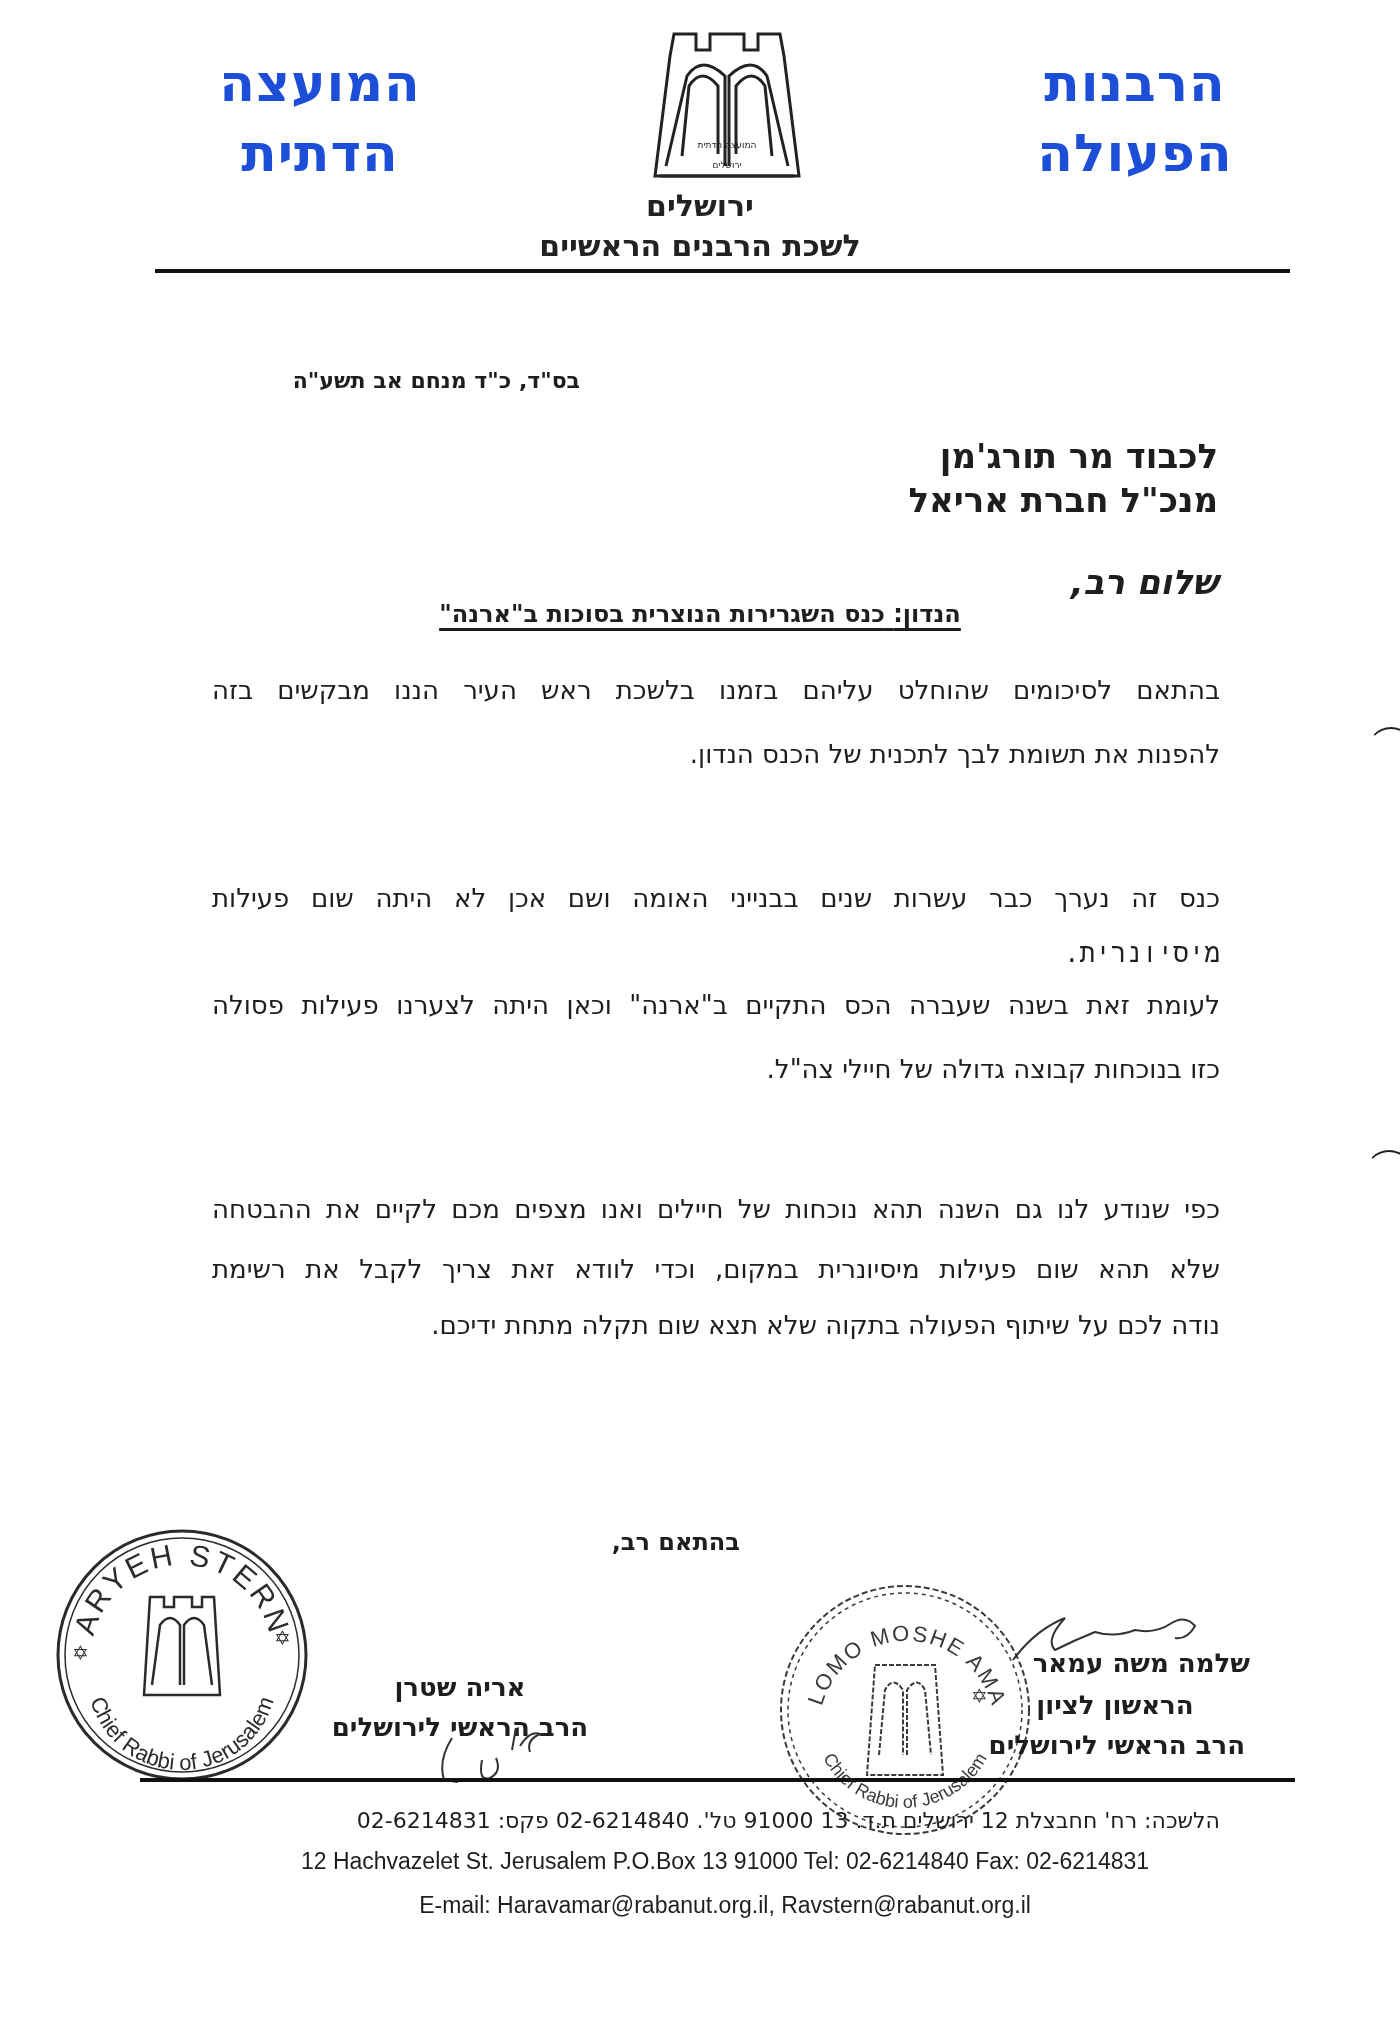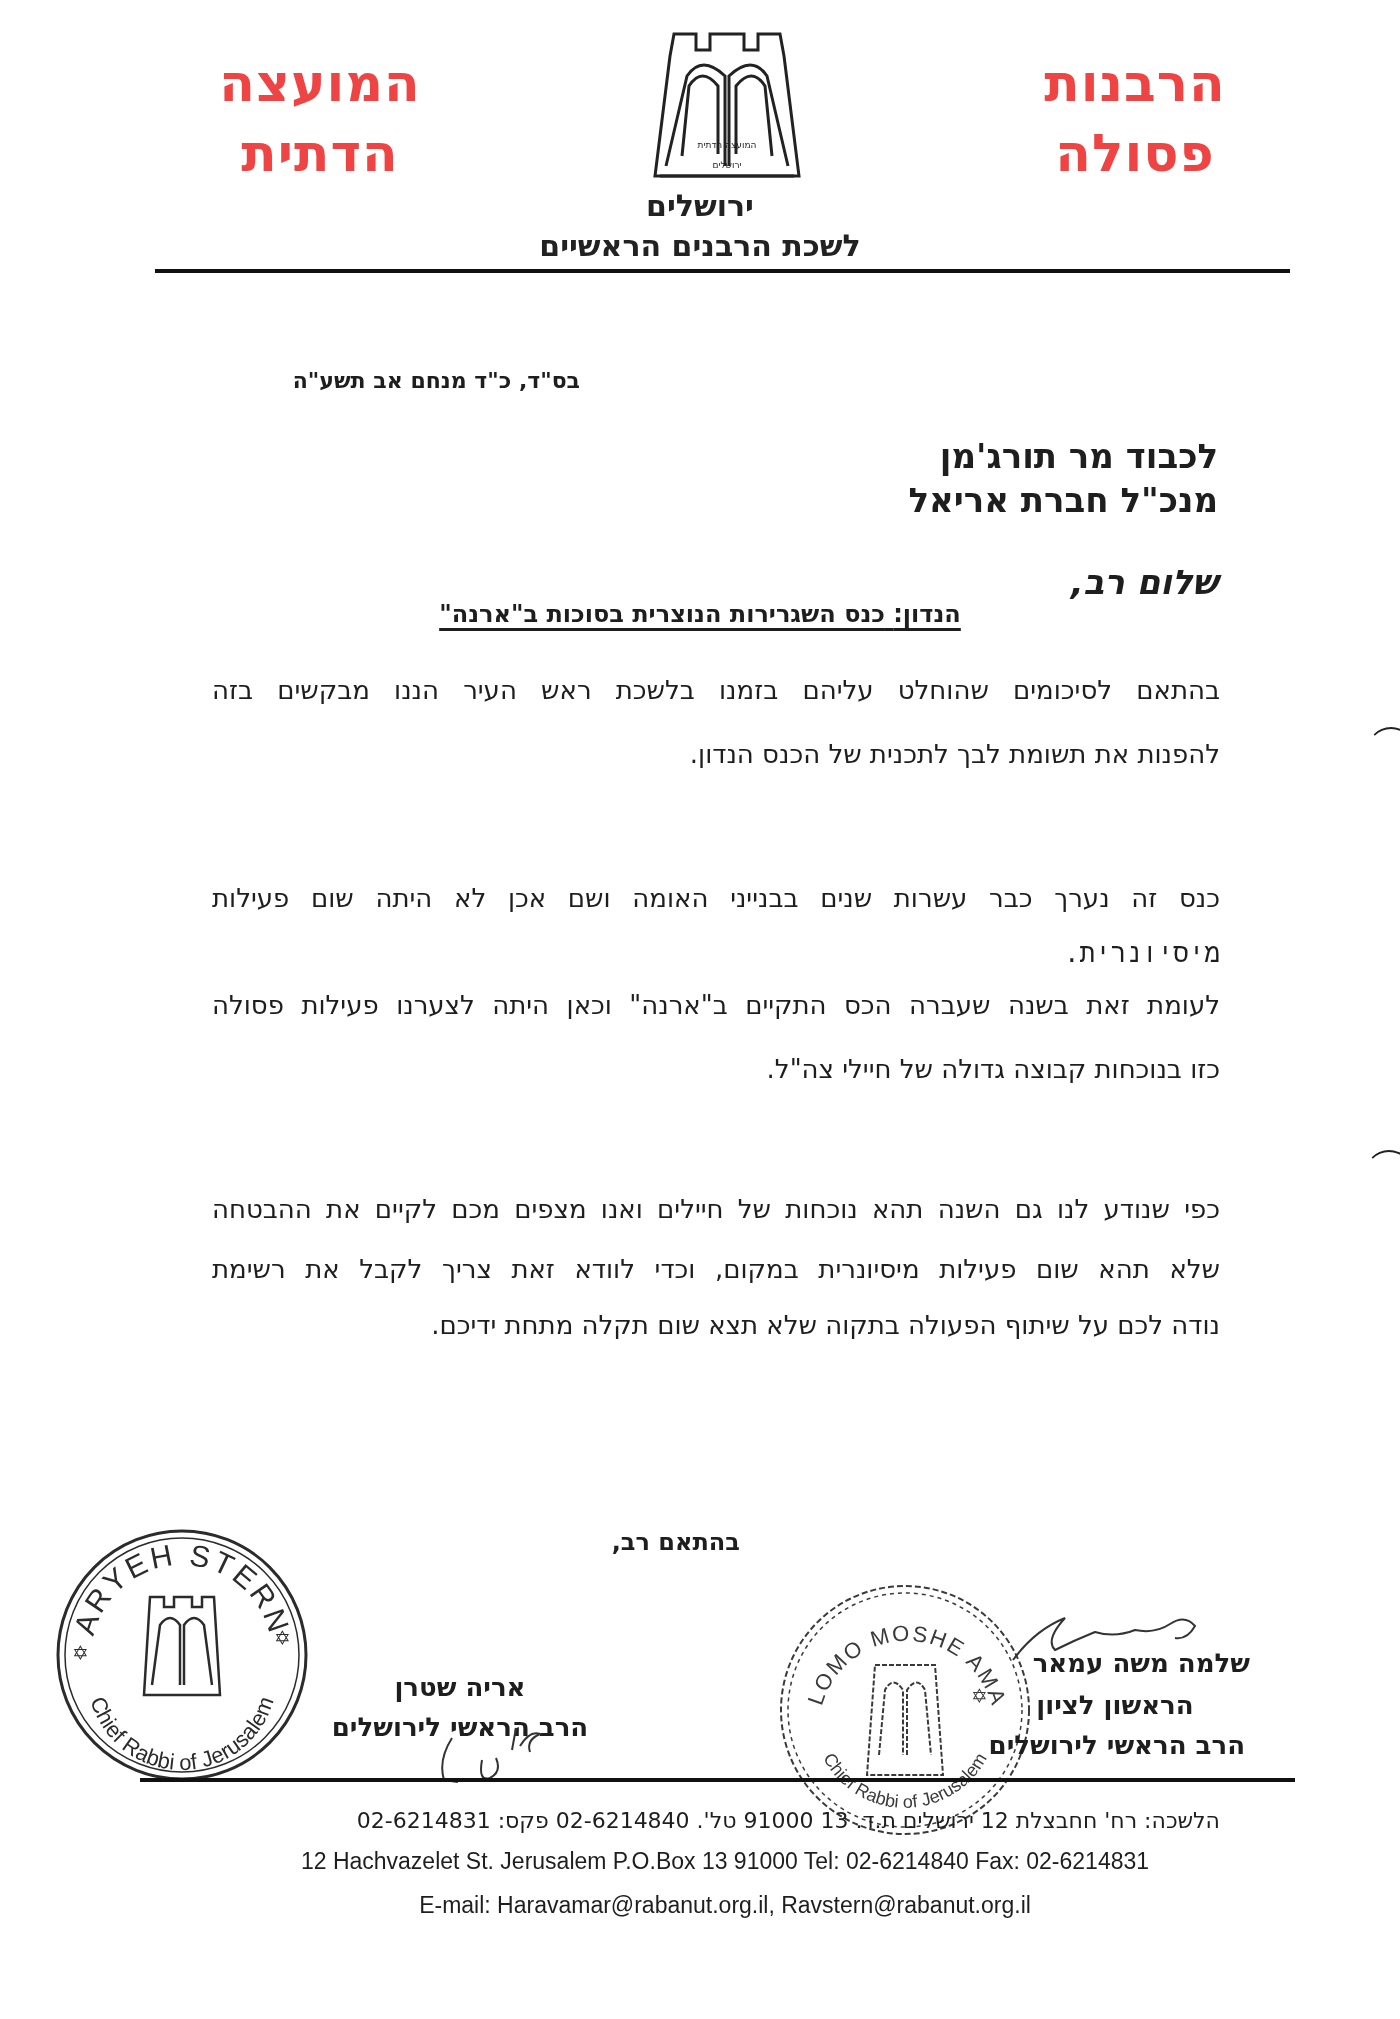--- a/index.html
+++ b/index.html
@@ -1,21 +1,21 @@
 <!DOCTYPE html>
 <html><head>
 <meta charset="utf-8">
 <style>
   html, body { margin:0; padding:0; background:#ffffff; }
   body { width:1400px; height:2019px; position:relative; overflow:hidden;
          font-family: "DejaVu Sans", sans-serif; color:#1e1e1e; }
   .abs { position:absolute; }
   .heb { direction: rtl; unicode-bidi: plaintext; }
   .hdr-word { font-family: "DejaVu Sans", sans-serif; font-weight:bold; font-size:52px;
-              color:#ef4444; line-height:70px; text-align:center; letter-spacing:1px; }
+              color:#1d4ed8; line-height:70px; text-align:center; letter-spacing:1px; }
   .hdr-sub { font-weight:bold; font-size:30px; color:#222; text-align:center; width:100%; }
   .rule { position:absolute; background:#111; }
   .date { font-weight:bold; font-size:22px; }
   .addr { font-weight:bold; font-size:34px; text-align:right; }
   .body-line { font-family:"DejaVu Sans", sans-serif; font-size:26px; text-align:justify;
                text-align-last:justify; }
   .body-line.last { text-align-last:right; }
   .subject { font-weight:bold; font-size:24px; text-decoration: underline; text-decoration-thickness:3px;
              text-underline-offset:6px; }
   .sig { font-weight:bold; font-size:26px; text-align:center; }
@@ -30,21 +30,21 @@
 
 <div class="abs" style="left:0;top:0;width:1400px;height:280px;">
 
   <div class="abs heb hdr-word" style="left:200px;top:48px;width:240px;">
     <div>המועצה</div>
     <div>הדתית</div>
   </div>
 
   <div class="abs heb hdr-word" style="left:1010px;top:48px;width:250px;">
     <div>הרבנות</div>
-    <div>פסולה</div>
+    <div>הפעולה</div>
   </div>
 
   <div class="abs" style="left:652px;top:26px;width:150px;height:165px;">
     <svg width="150" height="165" viewBox="0 0 150 165">
       <g fill="none" stroke="#222" stroke-width="3">
         <path d="M22 8 H44 V24 H58 V8 H92 V24 H106 V8 H128 L132 30 L147 150 H3 L18 30 Z"></path>
         <path d="M14 140 L35 50 Q50 28 73 50 L73 140"></path>
         <path d="M77 140 L77 50 Q100 28 115 50 L136 140"></path>
         <path d="M30 130 L37 60 Q50 40 66 60 L66 128"></path>
         <path d="M84 128 L84 60 Q100 40 113 60 L120 130"></path>

